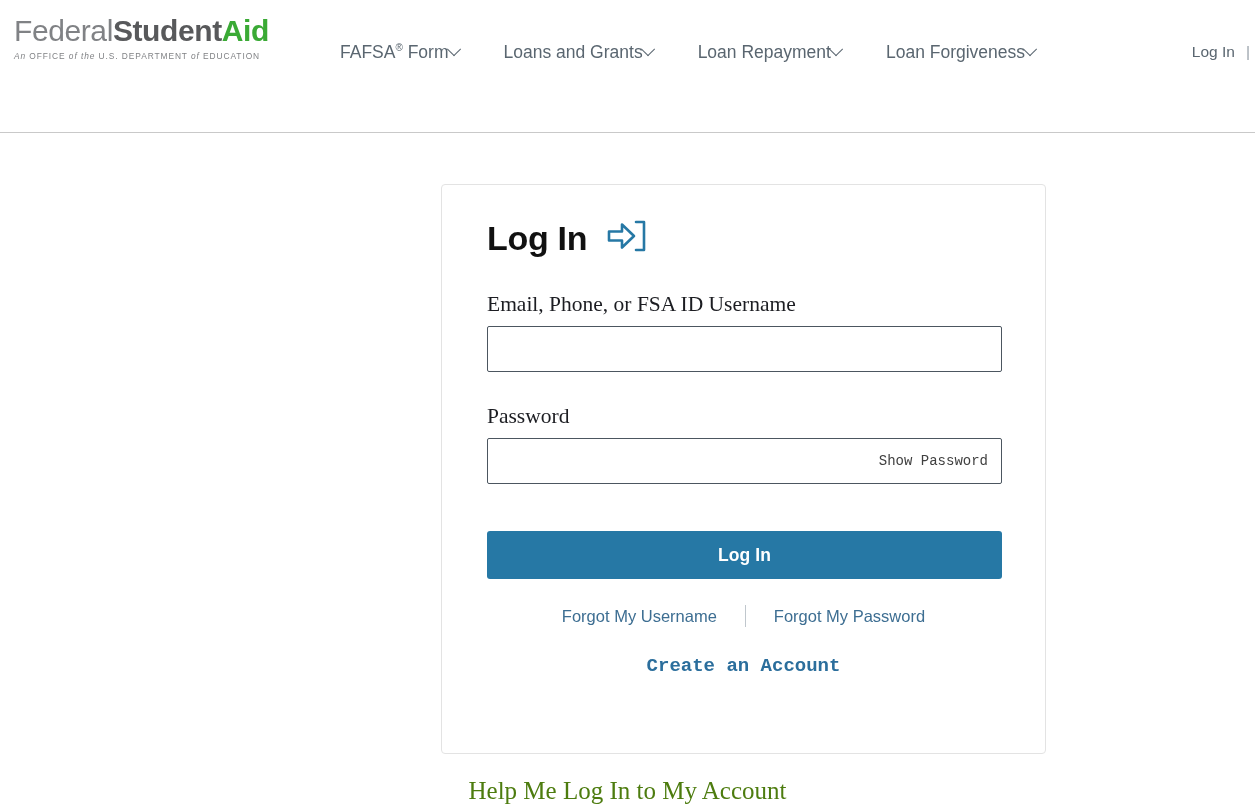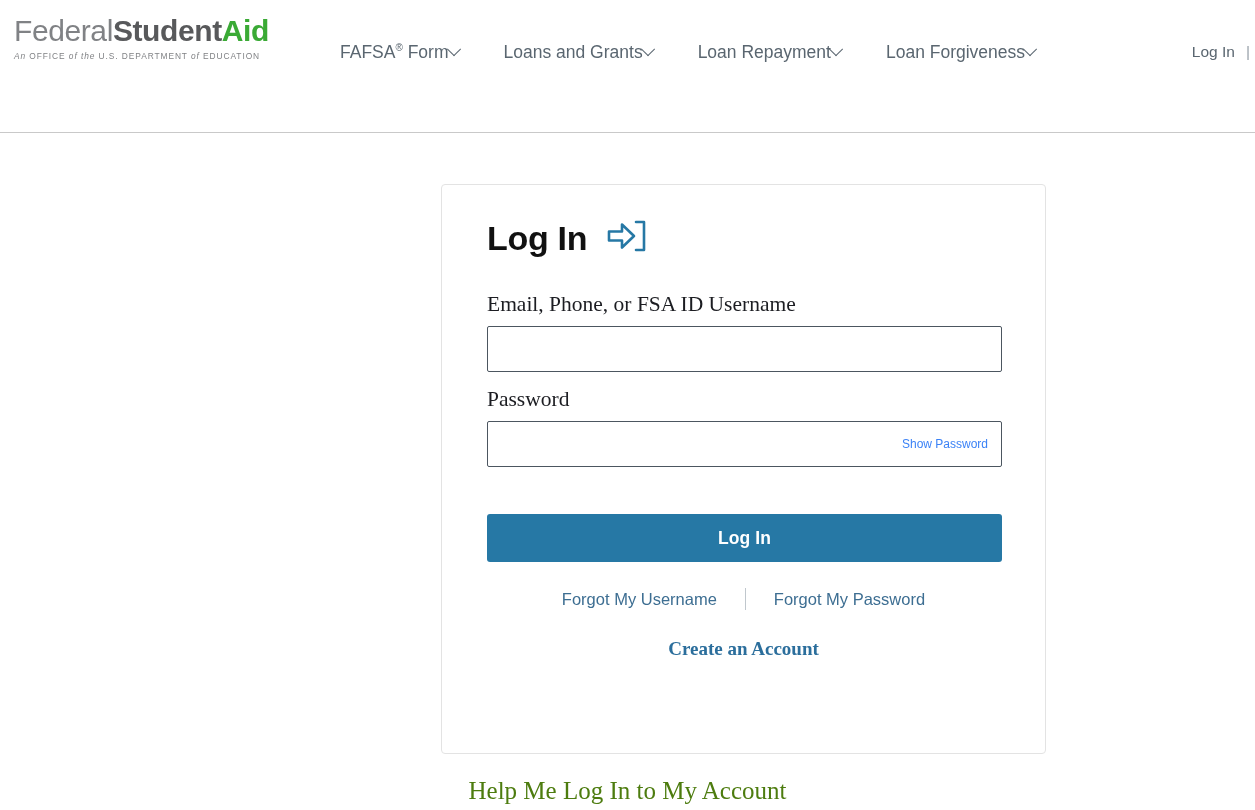--- a/index.html
+++ b/index.html
@@ -134,21 +134,21 @@
     font-family: "Liberation Sans", sans-serif;
     font-size: 34px;
     font-weight: 700;
     color: #111111;
     letter-spacing: -0.3px;
     line-height: 38px;
   }
   .login-icon { display: block; }
 
   .field-group { margin-top: 34px; }
-  .field-group.second { margin-top: 14px; }
+  .field-group.second { margin-top: 31px; }
 
   .field-label {
     font-family: "Liberation Serif", serif;
     font-size: 21.5px;
     color: #1c1d22;
     line-height: 26px;
     margin-bottom: 9px;
   }
 
   .text-input {
@@ -169,23 +169,23 @@
     width: 515px;
   }
   .password-wrap .text-input {
     padding-right: 130px;
   }
   .show-password {
     position: absolute;
     right: 14px;
     top: 50%;
     transform: translateY(-50%);
-    font-family: Liberation Sans, sans-serif;
-    font-size: 12px;
-    color: #3b82f6;
+    font-family: Liberation Mono, monospace;
+    font-size: 14px;
+    color: #404040;
     cursor: pointer;
     background: none;
     border: none;
     padding: 0;
   }
 
   .login-button {
     display: block;
     width: 515px;
     height: 48px;
@@ -219,21 +219,21 @@
     width: 1px;
     height: 22px;
     background: #c0c7cd;
   }
 
   .create-account {
     display: block;
     text-align: center;
     margin-top: 28px;
     color: #2b6e9c;
-    font-family: Liberation Serif, serif;
+    font-family: Liberation Mono, monospace;
     font-size: 19px;
     font-weight: 700;
     cursor: pointer;
   }
 
   .help-link {
     position: absolute;
     left: 0;
     right: 0;
     top: 644px;

